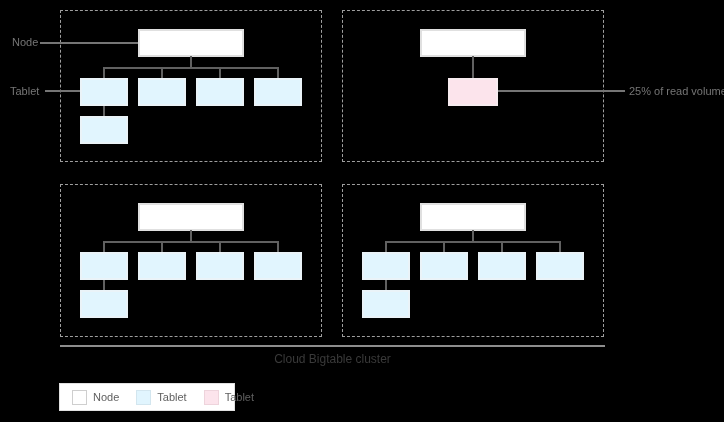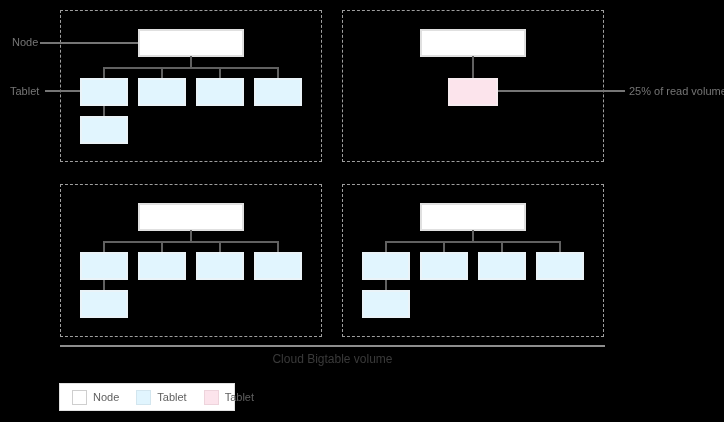--- a/index.html
+++ b/index.html
@@ -84,21 +84,21 @@
   <div class="lbl" style="left:12px;top:36px">Node</div>
   <div class="callout-line" style="left:40px;top:42px;width:98px"></div>
 
   <div class="lbl" style="left:10px;top:85px">Tablet</div>
   <div class="callout-line" style="left:45px;top:90px;width:35px"></div>
 
   <div class="callout-line" style="left:498px;top:90px;width:127px"></div>
   <div class="lbl" style="left:629px;top:85px">25% of read volume</div>
 
   <div class="footer-line" style="left:60px;top:345px;width:545px"></div>
-  <div class="footer-title" style="left:60px;top:352px;width:545px">Cloud Bigtable volume</div>
+  <div class="footer-title" style="left:60px;top:352px;width:545px">Cloud Bigtable cluster</div>
 
   <div class="legend" style="left:59px;top:383px;width:176px;height:28px">
     <div class="legend-item">
       <span class="sw sw-node"></span>
       <span class="legend-label">Node</span>
     </div>
     <div class="legend-item">
       <span class="sw sw-tablet"></span>
       <span class="legend-label">Tablet</span>
     </div>

